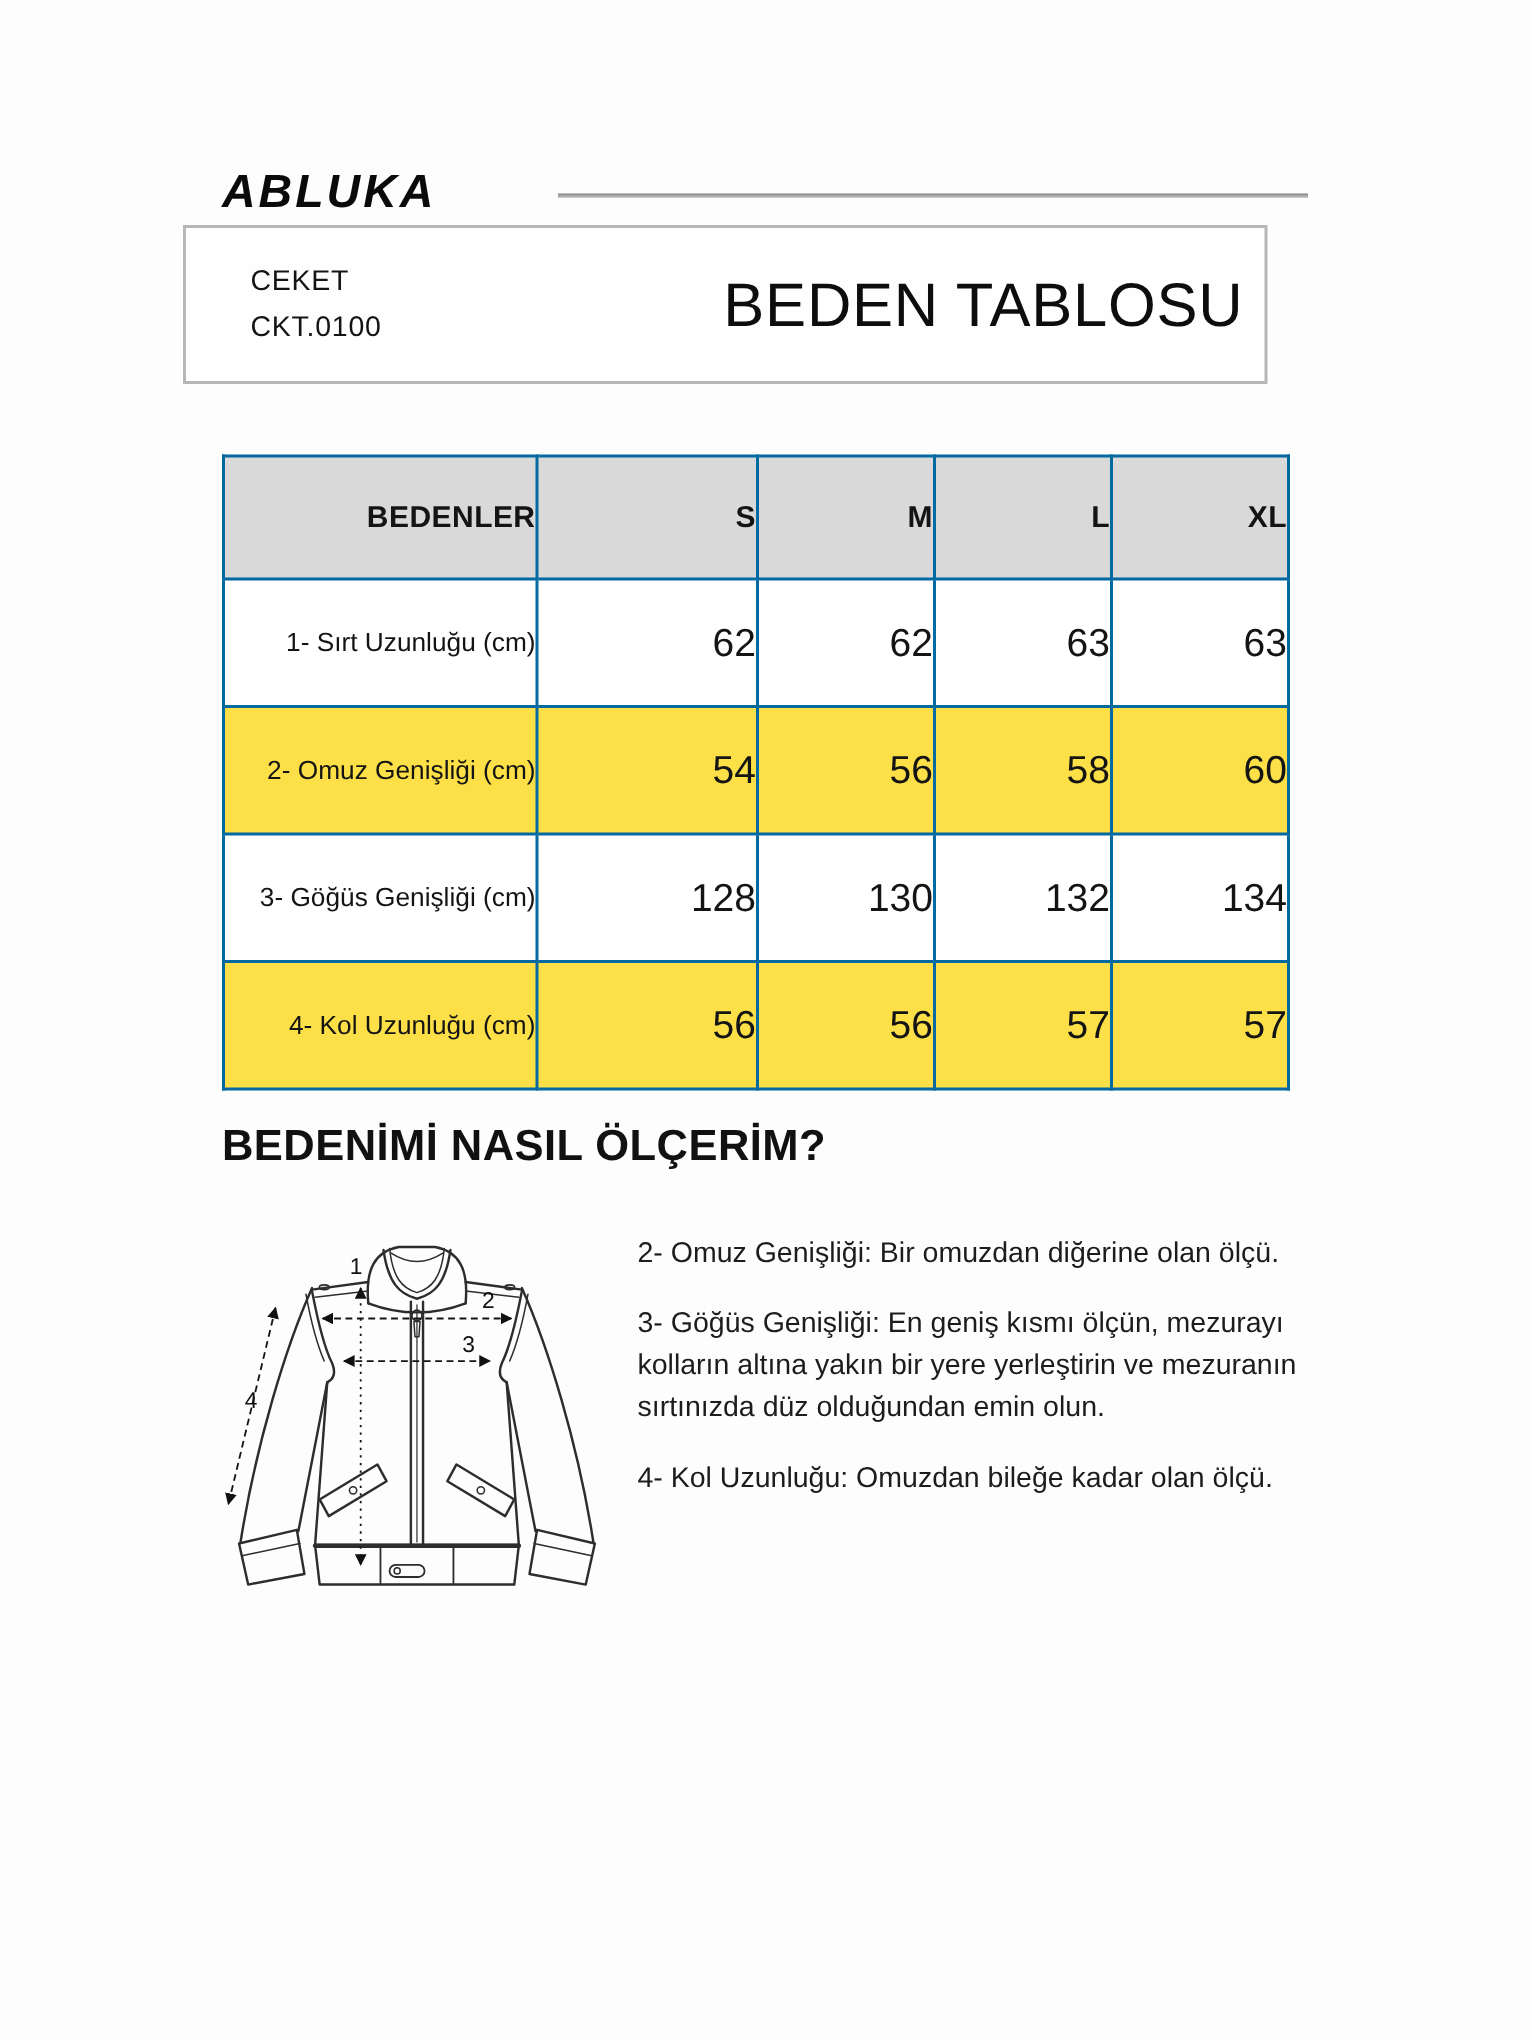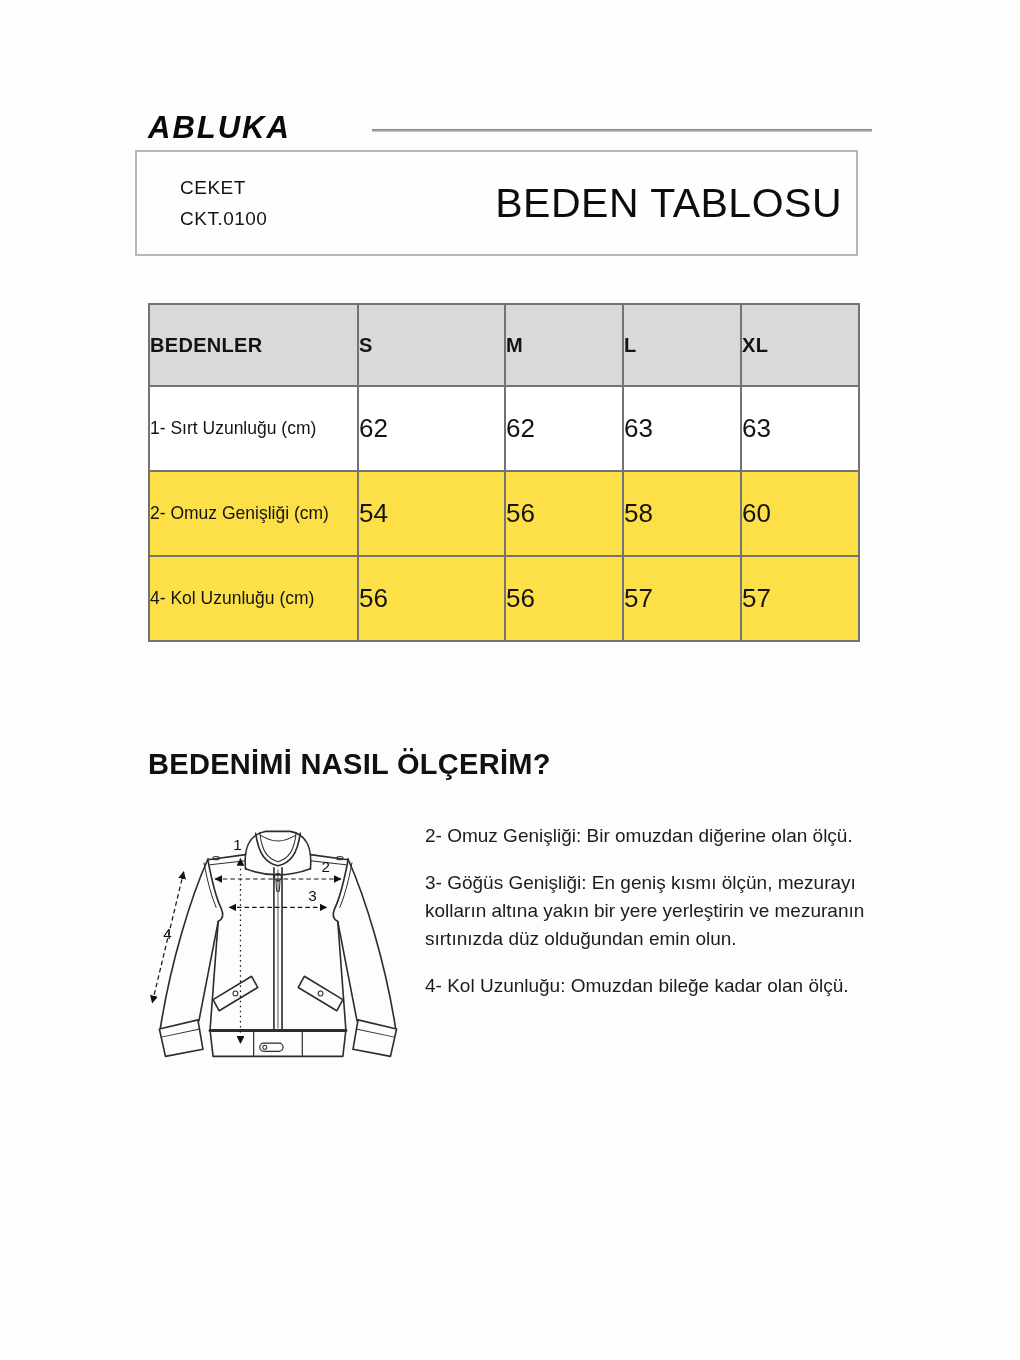--- a/index.html
+++ b/index.html
@@ -17,36 +17,36 @@
     position:absolute;left:148px;top:110px;
     font-size:31px;font-weight:bold;font-style:italic;
     letter-spacing:2px;color:#0a0a0a;white-space:nowrap;
   }
   .logo-rule{
     position:absolute;left:372px;top:129px;width:500px;height:3px;
     background:linear-gradient(to bottom,#7e7e7e,#cfcfcf);
   }
   
   .header-box{
-    position:absolute;left:135px;top:150px;width:723px;height:106px;
+    position:absolute;left:122px;top:150px;width:723px;height:106px;
     border:2px solid #b7b7b7;box-sizing:border-box;background:#fefefe;
     display:flex;align-items:center;justify-content:space-between;
     padding:0 14px 0 43px;
   }
   .product-name{font-size:19px;letter-spacing:.5px;margin-bottom:9px;}
   .product-code{font-size:19px;letter-spacing:.5px;}
   .page-title{font-size:41px;font-weight:500;letter-spacing:.5px;color:#0d0d0d;white-space:nowrap;}
   
   table.size-table{
     position:absolute;left:148px;top:303px;width:710px;
     border-collapse:collapse;table-layout:fixed;
     border:2px solid #3e3e3e;
   }
   table.size-table th,table.size-table td{
-    border:2px solid #737373;text-align:left;vertical-align:middle;
+    border:2px solid #0369a1;text-align:right;vertical-align:middle;
     padding:0;
   }
   table.size-table th{height:80px;font-size:20px;font-weight:bold;letter-spacing:.3px;background:#d9d9d9;}
   table.size-table td{height:83px;background:#ffffff;}
   tr.gray td{background:#fde047;}
   td.label-cell{font-size:17.5px;}
   td.value-cell{font-size:26px;}
   
   .how-heading{
     position:absolute;left:148px;top:748px;margin:0;
@@ -103,20 +103,27 @@
         <td class="value-cell">63</td>
         <td class="value-cell">63</td>
       </tr>
       <tr class="gray">
         <td class="label-cell">2- Omuz Genişliği (cm)</td>
         <td class="value-cell">54</td>
         <td class="value-cell">56</td>
         <td class="value-cell">58</td>
         <td class="value-cell">60</td>
       </tr>
+      <tr>
+        <td class="label-cell">3- Göğüs Genişliği (cm)</td>
+        <td class="value-cell">128</td>
+        <td class="value-cell">130</td>
+        <td class="value-cell">132</td>
+        <td class="value-cell">134</td>
+      </tr>
       <tr class="gray">
         <td class="label-cell">4- Kol Uzunluğu (cm)</td>
         <td class="value-cell">56</td>
         <td class="value-cell">56</td>
         <td class="value-cell">57</td>
         <td class="value-cell">57</td>
       </tr>
     </tbody>
   </table>
 

